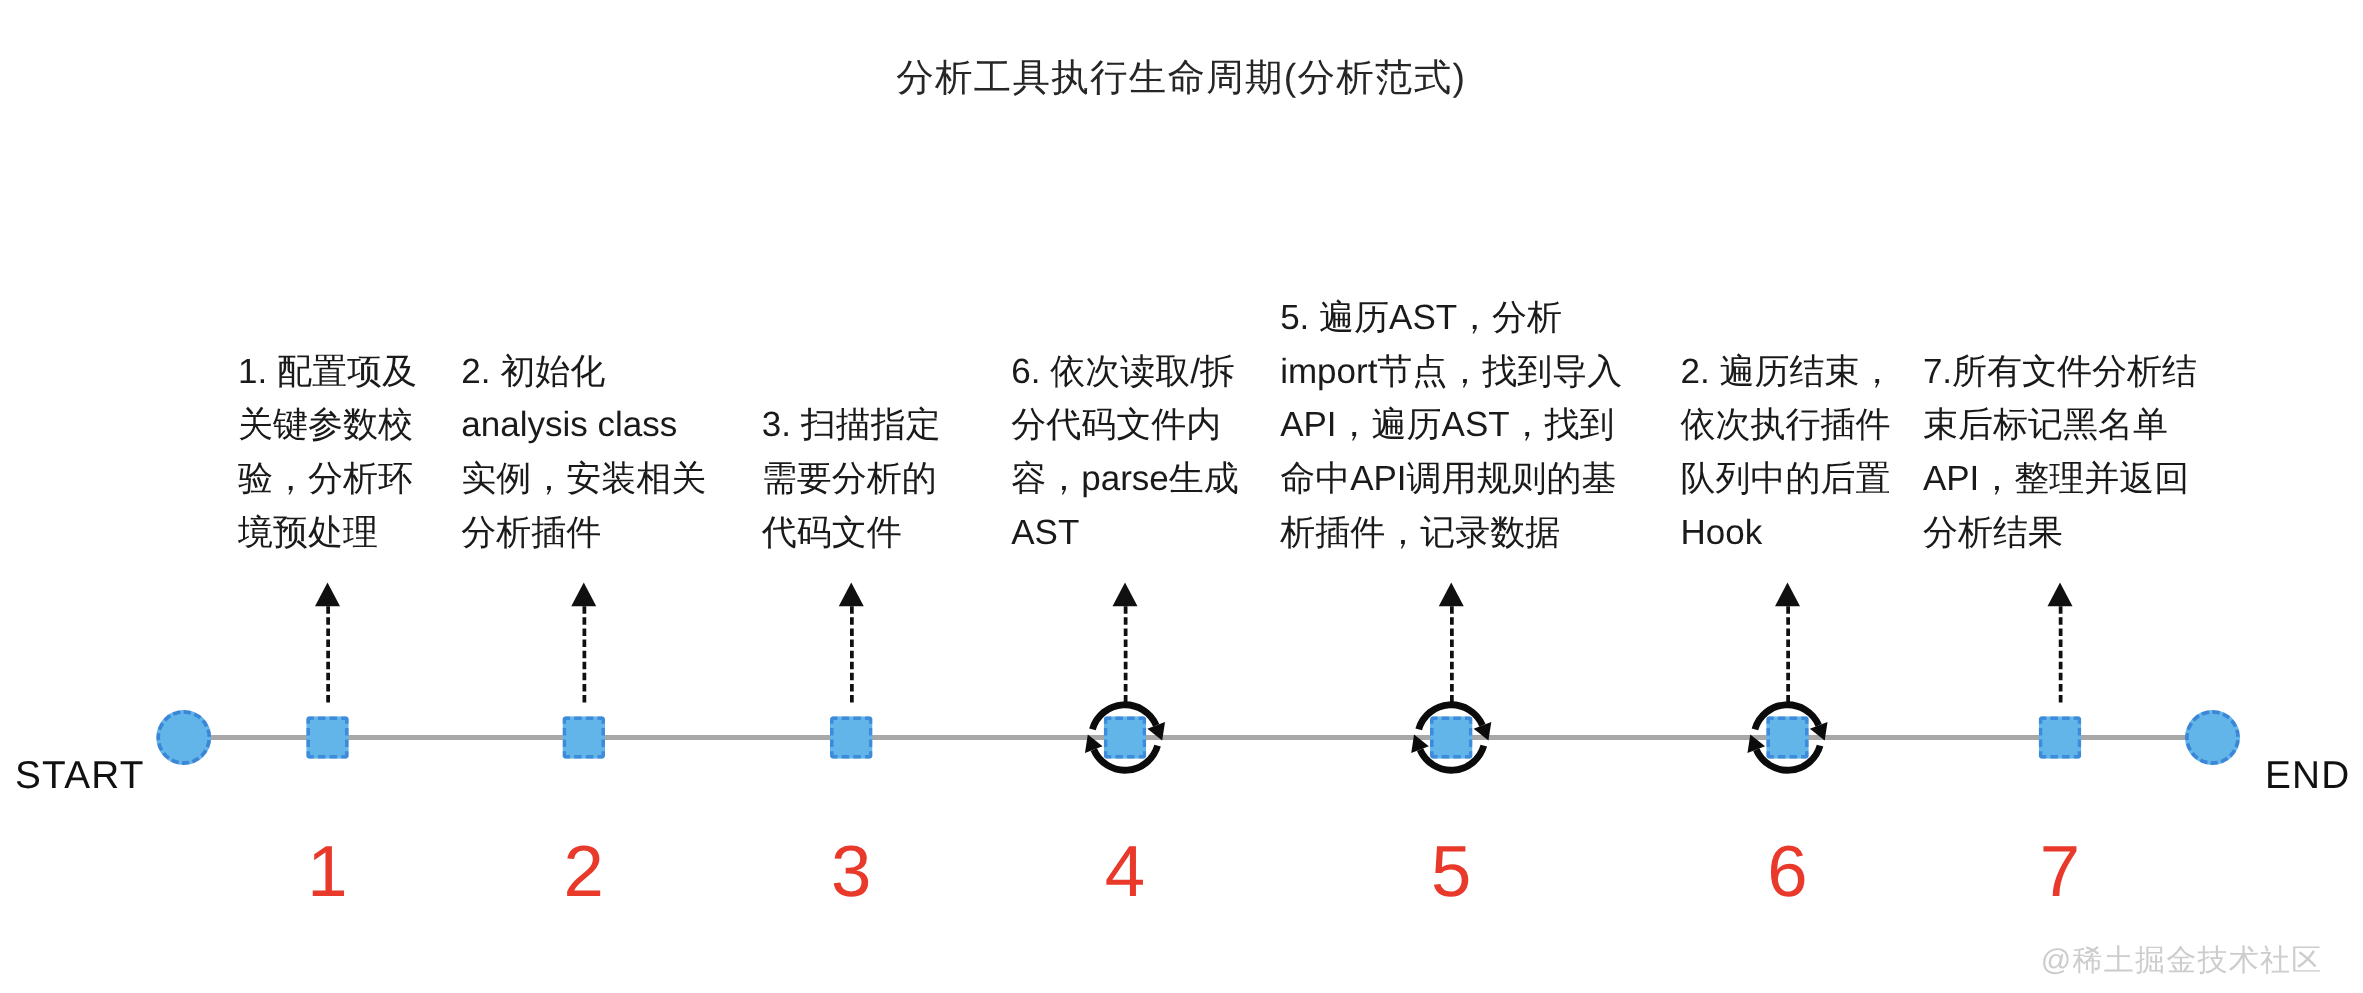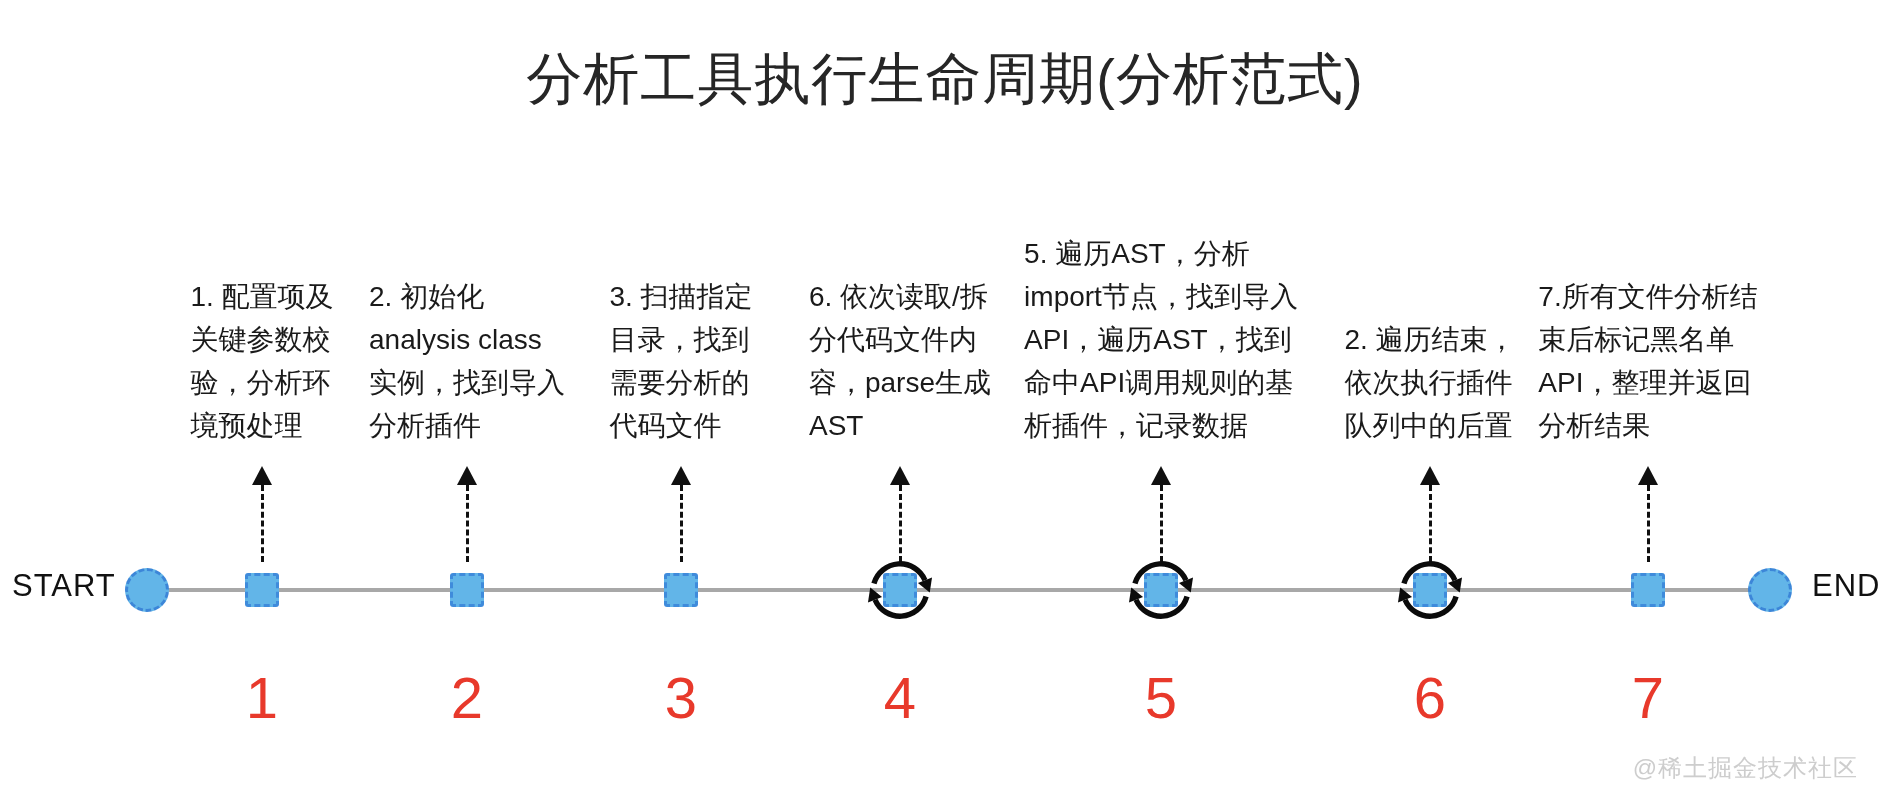--- a/index.html
+++ b/index.html
@@ -4,31 +4,31 @@
 <style>
   html,body{margin:0;padding:0;}
   body{
     width:1890px;height:794px;position:relative;background:#ffffff;
     font-family:"Liberation Sans","DejaVu Sans",sans-serif;
     overflow:hidden;color:#1c1c1c;
   }
   .stage{position:absolute;inset:0;}
   .title{
     position:absolute;top:42px;left:0;width:100%;text-align:center;
-    font-size:56px;letter-spacing:1px;color:#262626;font-weight:500;
+    font-size:30px;letter-spacing:1px;color:#262626;font-weight:500;
   }
   
   .tl-line{position:absolute;left:147px;top:588px;width:1623px;height:4px;background:#a8a8a8;}
   .tl-endpoint{
     position:absolute;top:568px;width:44px;height:44px;border-radius:50%;
     background:#62b5e8;border:3px dashed #3c86d8;box-sizing:border-box;
   }
   .tl-endpoint.start{left:125px;}
   .tl-endpoint.end{left:1748px;}
-  .tl-label{position:absolute;top:568px;font-size:31px;color:#111;letter-spacing:1px;}
+  .tl-label{position:absolute;top:602px;font-size:31px;color:#111;letter-spacing:1px;}
   .tl-label.start{left:12px;}
   .tl-label.end{left:1812px;}
   
   .step{position:absolute;top:0;height:100%;width:0;}
   .s1{left:262px}.s2{left:467px}.s3{left:681px}.s4{left:900px}
   .s5{left:1161px}.s6{left:1430px}.s7{left:1648px}
   .desc{
     position:absolute;bottom:347px;left:0;transform:translateX(-50%);
     white-space:nowrap;font-size:28px;line-height:43px;color:#1a1a1a;
   }
@@ -77,35 +77,34 @@
         <div class="shaft"></div>
       </div>
     <div class="node-square"></div>
     <div class="step-number">1</div>
   </div>
 
   <div class="step s2">
     <div class="desc">
       <div>2. 初始化</div>
       <div>analysis class</div>
-      <div>实例，找到导入</div>
+      <div>实例，安装相关</div>
       <div>分析插件</div>
     </div>
     <div class="up-arrow">
         <div class="head"></div>
         <div class="shaft"></div>
       </div>
     <div class="node-square"></div>
     <div class="step-number">2</div>
   </div>
 
   <div class="step s3">
     <div class="desc">
       <div>3. 扫描指定</div>
-      <div>目录，找到</div>
       <div>需要分析的</div>
       <div>代码文件</div>
     </div>
     <div class="up-arrow">
         <div class="head"></div>
         <div class="shaft"></div>
       </div>
     <div class="node-square"></div>
     <div class="step-number">3</div>
   </div>
@@ -155,20 +154,21 @@
       </g>
     </svg>
     <div class="step-number">5</div>
   </div>
 
   <div class="step s6">
     <div class="desc">
       <div>2. 遍历结束，</div>
       <div>依次执行插件</div>
       <div>队列中的后置</div>
+      <div>Hook</div>
     </div>
     <div class="up-arrow">
         <div class="head"></div>
         <div class="shaft"></div>
       </div>
     <div class="node-square"></div>
     <svg class="loop-icon" viewBox="0 0 70 70">
       <path d="M 11 29 A 25 25 0 0 1 58 26" fill="none" stroke="#0b0b0b" stroke-width="5"></path>
       <polygon points="62.4,37.2 64.5,23.5 51.5,28.5" fill="#0b0b0b"></polygon>
       <g transform="rotate(180 35 35)">

